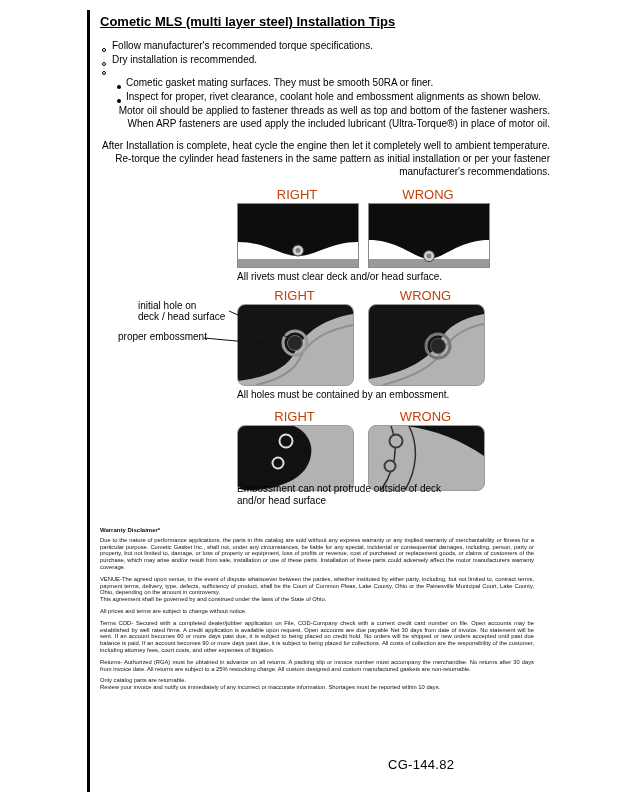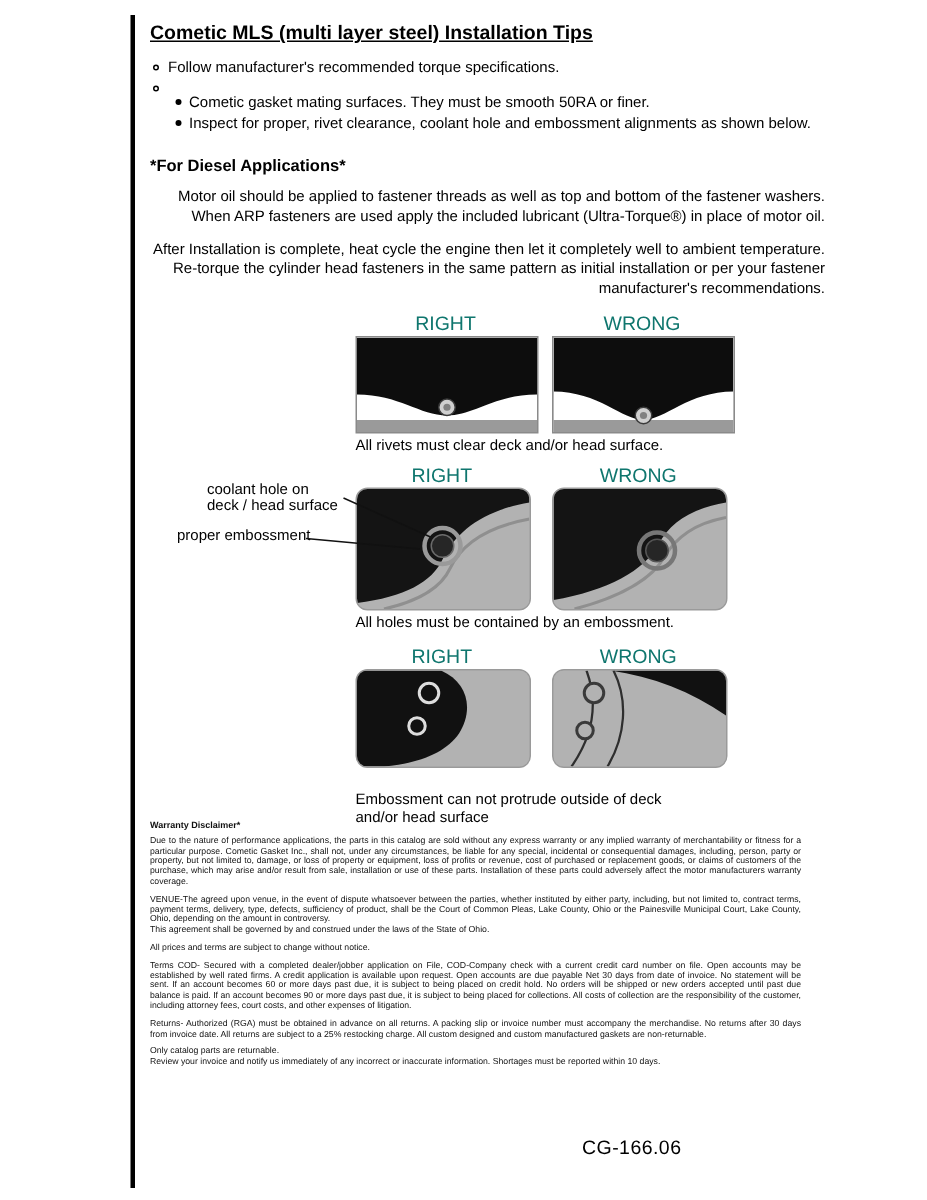--- a/index.html
+++ b/index.html
@@ -4,31 +4,31 @@
 <style>
   * { margin:0; padding:0; box-sizing:border-box; }
   html,body { background:#ffffff; }
   body { width:618px; height:800px; font-family:"Liberation Sans", sans-serif; color:#000; position:relative; }
   .page { position:relative; width:618px; height:795px; background:#fff; overflow:hidden; }
   .left-rule { position:absolute; left:87px; top:10px; width:3px; height:782px; background:#000; }
   .content { position:absolute; left:100px; top:14px; width:465px; }
 
   .title { font-size:13px; font-weight:bold; text-decoration:underline; margin-bottom:10px; }
 
-  .bullet-row { display:flex; align-items:flex-start; margin-bottom:1px; font-size:10px; line-height:13px; }
+  .bullet-row { display:flex; align-items:flex-end; margin-bottom:1px; font-size:10px; line-height:13px; }
   .marker-open { flex:0 0 auto; width:4px; height:4px; border:1px solid #000; border-radius:50%; margin:4px 6px 0 2px; }
   .bullet-row.sub { margin-left:15px; }
   .marker-filled { flex:0 0 auto; width:4px; height:4px; background:#000; border-radius:50%; margin:4px 5px 0 2px; }
 
   .diesel-heading { font-size:11px; font-weight:bold; margin-top:16px; margin-bottom:8px; }
   .para { font-size:10px; line-height:13px; width:450px; margin-bottom:9px;text-align:right; }
   .note { margin-top:3px; margin-bottom:0; }
 
   .diagrams { position:relative; height:332px; margin-top:8px; width:465px; }
-  .dg-label { position:absolute; font-size:13px; text-align:center; color:#0f766e; }
+  .dg-label { position:absolute; font-size:13px; text-align:center; color:#c2410c; }
   .panel { position:absolute; border:1px solid #8a8a8a; overflow:hidden; background:#fff; }
   .panel.rounded { border-radius:8px; border-color:#9a9a9a; background:#b2b2b2; }
   .panel svg { display:block; }
   .dg-caption { position:absolute; font-size:10px; line-height:12px; }
   .side-label { position:absolute; font-size:10px; line-height:11px; }
   .leaders { position:absolute; left:0; top:0; pointer-events:none; }
 
   .disclaimer { margin-top:8px; width:434px; font-size:5.8px; line-height:6.8px; text-align:justify; color:#111; }
   .disclaimer .d-head { font-weight:bold; margin-bottom:3px; font-size:6px; text-align:left; }
   .disclaimer p { margin-bottom:5px; }
@@ -46,32 +46,35 @@
 
     <h1 class="title">Cometic MLS (multi layer steel) Installation Tips</h1>
 
     <div>
       <div class="bullet-row">
         <span class="marker-open"></span>
         <span>Follow manufacturer's recommended torque specifications.</span>
       </div>
       <div class="bullet-row">
         <span class="marker-open"></span>
+        <span>Dry installation is recommended.</span>
+      </div>
+      <div class="bullet-row">
+        <span class="marker-open"></span>
       </div>
       <div class="bullet-row sub">
         <span class="marker-filled"></span>
         <span>Cometic gasket mating surfaces.  They must be smooth 50RA or finer.</span>
       </div>
       <div class="bullet-row sub">
         <span class="marker-filled"></span>
         <span>Inspect for proper, rivet clearance, coolant hole and embossment alignments as shown below.</span>
       </div>
     </div>
 
-    <h2 class="diesel-heading">*For Diesel Applications*</h2>
     <p class="para">Motor oil should be applied to fastener threads as well as top and bottom of the fastener washers. When ARP fasteners are used apply the included lubricant (Ultra-Torque®) in place of motor oil.</p>
     <p class="para">After Installation is complete, heat cycle the engine then let it completely well to ambient temperature. Re-torque the cylinder head fasteners in the same pattern as initial installation or per your fastener manufacturer's recommendations.</p>
 
     <div class="diagrams">
 
       <div class="dg-label" style="left:137px; top:0; width:120px;">RIGHT</div>
       <div class="dg-label" style="left:268px; top:0; width:120px;">WRONG</div>
 
       <div class="panel" style="left:137px; top:16px; width:122px; height:65px;">
         <svg width="120" height="63" viewBox="0 0 120 63">
@@ -110,21 +113,21 @@
           <rect width="115" height="80" fill="#b2b2b2"></rect>
           <path d="M0,0 H115 V9 C92,13 78,22 70,37 C61,54 36,68 0,74 Z" fill="#141414"></path>
           <path d="M115,19 C94,23 82,32 74,45 C66,60 44,72 14,80" fill="none" stroke="#8f8f8f" stroke-width="2"></path>
           <circle cx="69" cy="41" r="12" fill="none" stroke="#777777" stroke-width="3"></circle>
           <circle cx="69" cy="41" r="7.5" fill="#262626" stroke="#555555" stroke-width="1"></circle>
         </svg>
       </div>
       <div class="dg-caption" style="left:137px; top:202px;">All holes must be contained by an embossment.</div>
 
       <div class="side-label" style="left:38px; top:113px;">
-        <div>coolant hole on</div>
+        <div>initial hole on</div>
         <div>deck / head surface</div>
       </div>
       <div class="side-label" style="left:18px; top:144px;">
         <div>proper embossment</div>
       </div>
       <svg class="leaders" width="420" height="332">
         <line x1="129" y1="124" x2="187" y2="150" stroke="#111" stroke-width="1"></line>
         <line x1="104" y1="151" x2="180" y2="158" stroke="#111" stroke-width="1"></line>
       </svg>
 
@@ -142,33 +145,33 @@
       <div class="panel rounded" style="left:268px; top:238px; width:117px; height:66px;">
         <svg width="115" height="64" viewBox="0 0 115 64">
           <rect width="115" height="64" fill="#b2b2b2"></rect>
           <path d="M38,0 C66,4 92,14 115,30 V0 Z" fill="#111111"></path>
           <path d="M12,64 C26,44 30,22 22,0" fill="none" stroke="#2e2e2e" stroke-width="1.5"></path>
           <path d="M36,64 C48,44 50,20 40,0" fill="none" stroke="#2e2e2e" stroke-width="1.5"></path>
           <circle cx="27" cy="15" r="6.5" fill="#b2b2b2" stroke="#3a3a3a" stroke-width="2"></circle>
           <circle cx="21" cy="40" r="5.5" fill="#b2b2b2" stroke="#3a3a3a" stroke-width="2"></circle>
         </svg>
       </div>
-      <div class="dg-caption" style="left:137px; top:320px;">
+      <div class="dg-caption" style="left:137px; top:296px;">
         <div>Embossment can not protrude outside of deck</div>
         <div>and/or head surface</div>
       </div>
     </div>
 
     <div class="disclaimer">
       <div class="d-head">Warranty Disclaimer*</div>
       <p>Due to the nature of performance applications, the parts in this catalog are sold without any express warranty or any implied warranty of merchantability or fitness for a particular purpose.  Cometic Gasket Inc., shall not, under any circumstances, be liable for any special, incidental or consequential damages, including, person, party or property, but not limited to, damage, or loss of property or equipment, loss of profits or revenue, cost of purchased or replacement goods, or claims of customers of the purchase, which may arise and/or result from sale, installation or use of these parts.  Installation of these parts could adversely affect the motor manufacturers warranty coverage.</p>
       <p class="tight">VENUE-The agreed upon venue, in the event of dispute whatsoever between the parties, whether instituted by either party, including, but not limited to, contract terms, payment terms, delivery, type, defects, sufficiency of product, shall be the Court of Common Pleas, Lake County, Ohio or the Painesville Municipal Court, Lake County, Ohio, depending on the amount in controversy.</p>
       <p>This agreement shall be governed by and construed under the laws of the State of Ohio.</p>
       <p>All prices and terms are subject to change without notice.</p>
       <p>Terms COD- Secured with a completed dealer/jobber application on File, COD-Company check with a current credit card number on file.  Open accounts may be established by well rated firms.  A credit application is available upon request.  Open accounts are due payable Net 30 days from date of invoice.  No statement will be sent.  If an account becomes 60 or more days past due, it is subject to being placed on credit hold.  No orders will be shipped or new orders accepted until past due balance is paid.  If an account becomes 90 or more days past due, it is subject to being placed for collections.  All costs of collection are the responsibility of the customer, including attorney fees, court costs, and other expenses of litigation.</p>
       <p>Returns- Authorized (RGA) must be obtained in advance on all returns.  A packing slip or invoice number must accompany the merchandise.  No returns after 30 days from invoice date.  All returns are subject to a 25% restocking charge.  All custom designed and custom manufactured gaskets are non-returnable.</p>
       <p class="tight">Only catalog parts are returnable.</p>
       <p>Review your invoice and notify us immediately of any incorrect or inaccurate information.  Shortages must be reported within 10 days.</p>
     </div>
   </div>
 
-  <div class="footer-code">CG-166.06</div>
+  <div class="footer-code">CG-144.82</div>
 </div>
 
 </body></html>

